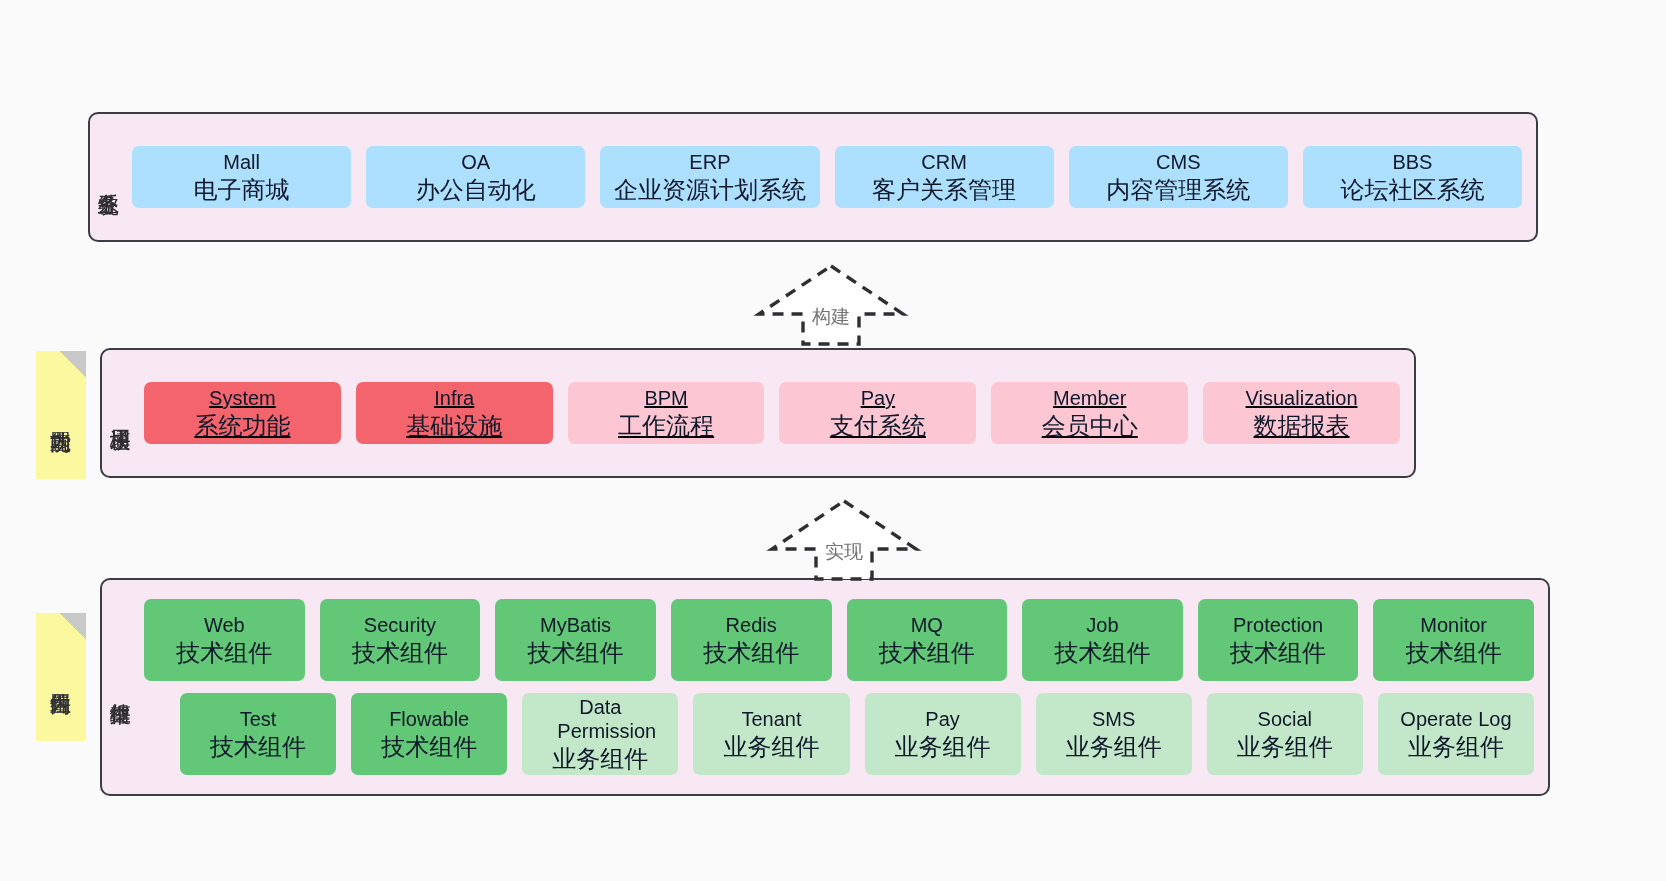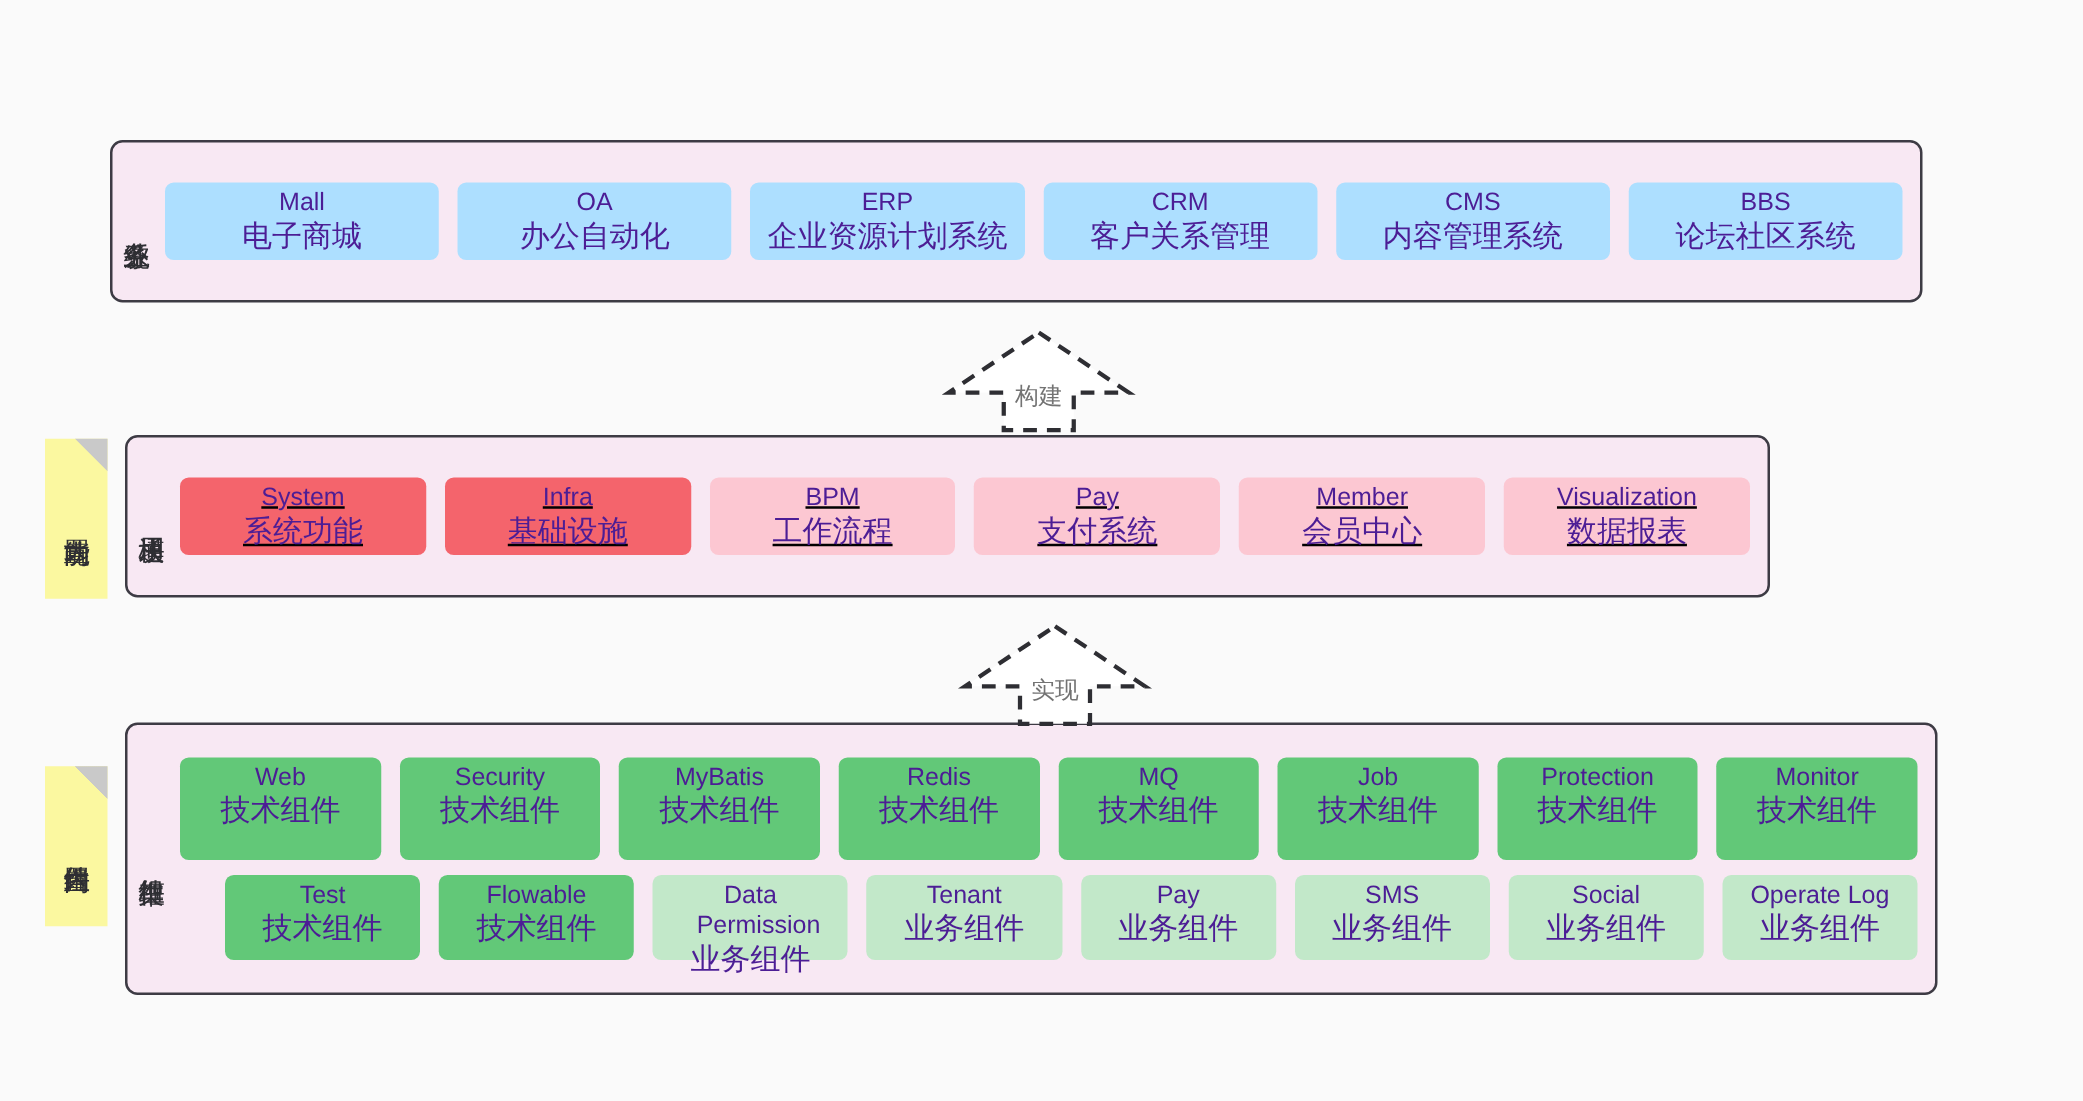--- a/index.html
+++ b/index.html
@@ -56,21 +56,22 @@
     gap: 15px;
   }
 
   
   .card {
     flex: 1 1 0;
     border-radius: 7px;
     display: flex;
     flex-direction: column;
     align-items: center;
-    color: #4c1d95;
+    justify-content: center;
+    color: #0f172a;
     text-align: center;
     line-height: 1.22;
     padding: 4px 6px;
   }
   .card .t1 { font-size: 20px; }
   .card .t2 { font-size: 24px; }
 
   .c-blue       { background: #addfff; }
   .c-red        { background: #f4646c; }
   .c-pink       { background: #fcc7d2; }
@@ -243,21 +244,21 @@
         <div class="card c-green">
           <span class="t1">Protection</span>
           <span class="t2">技术组件</span>
         </div>
         <div class="card c-green">
           <span class="t1">Monitor</span>
           <span class="t2">技术组件</span>
         </div>
       </div>
 
-      <div class="row" style="height:68px;margin-left:36px;">
+      <div class="row" style="height:82px;margin-left:36px;">
         <div class="card c-green">
           <span class="t1">Test</span>
           <span class="t2">技术组件</span>
         </div>
         <div class="card c-green">
           <span class="t1">Flowable</span>
           <span class="t2">技术组件</span>
         </div>
         <div class="card c-greenlight">
           <span class="t1" style="max-width:86px;">Data Permission</span>

